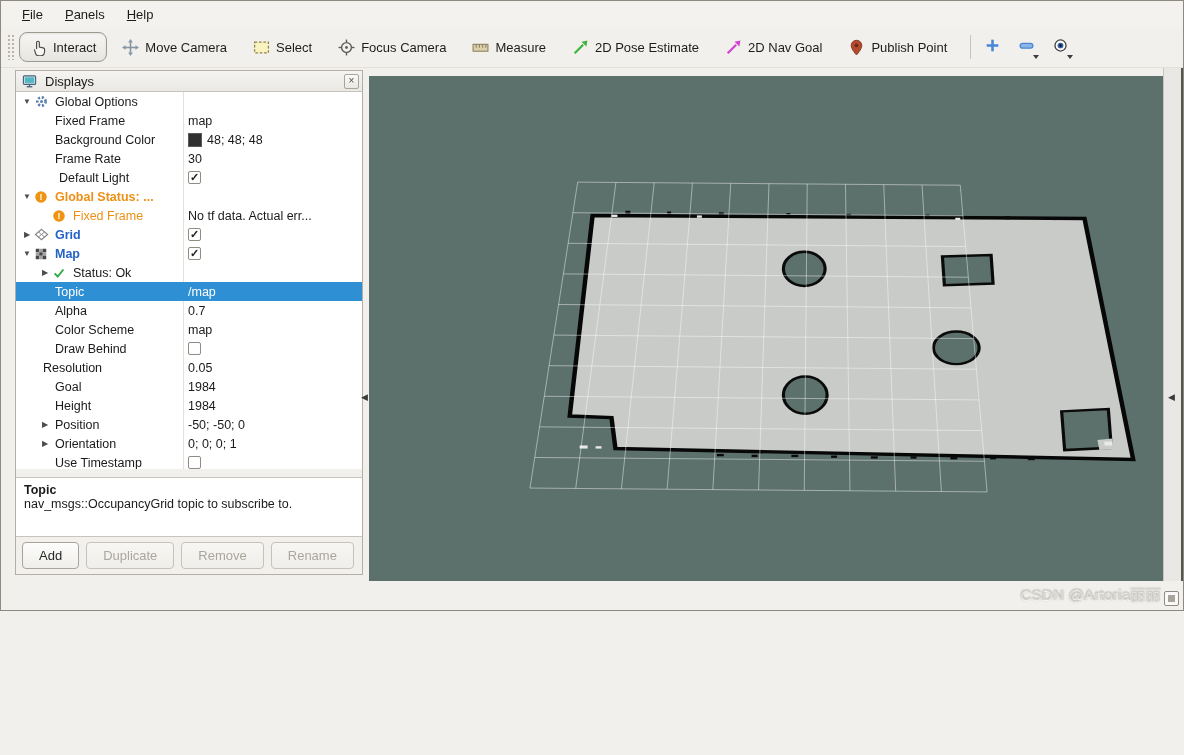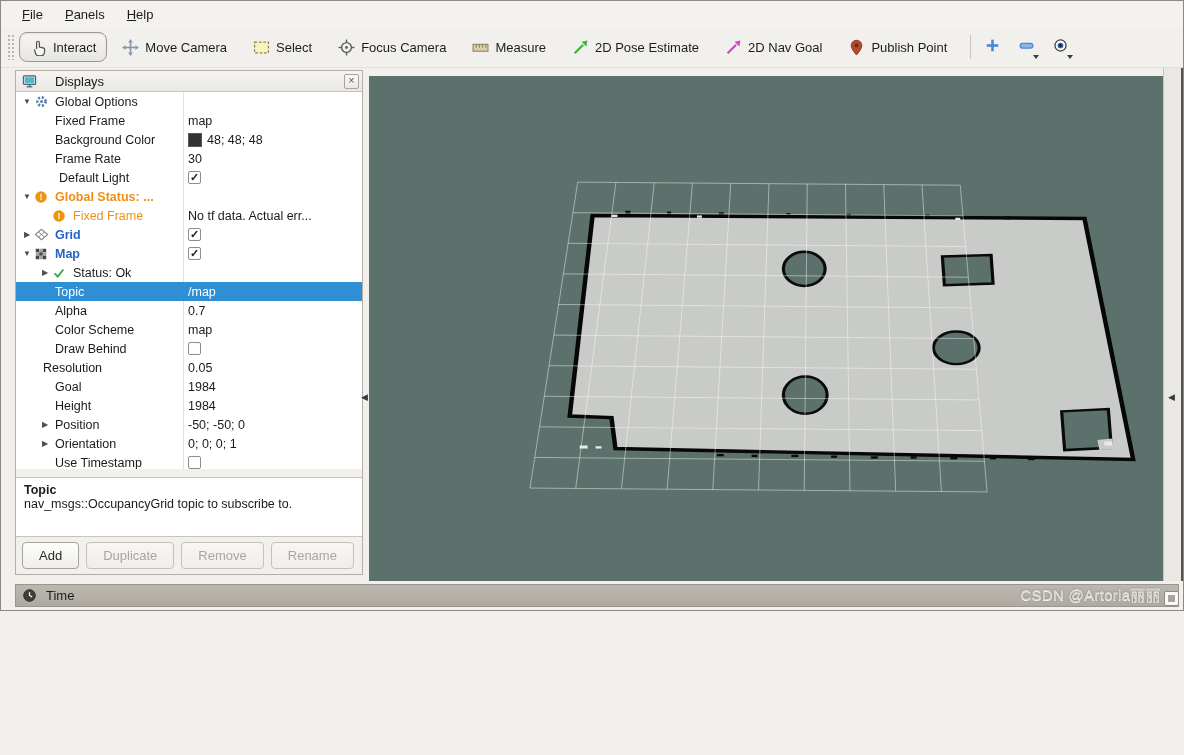--- a/index.html
+++ b/index.html
@@ -19,21 +19,21 @@
   .tool .ticon{width:17px;height:17px;display:inline-flex;}
   .tsep{width:1px;height:24px;background:#c9c5bd;margin:0 8px;}
   .iconbtn{position:relative;width:26px;height:30px;border:none;background:transparent;display:inline-flex;align-items:center;justify-content:center;margin-right:8px;}
   .iconbtn .dd{position:absolute;right:0px;bottom:3px;width:0;height:0;border-left:3.5px solid transparent;border-right:3.5px solid transparent;border-top:4px solid #3c3c3c;}
 
   
   .main{flex:1 1 auto;display:flex;min-height:0;}
 
   
   .dpanel{width:348px;margin:2px 0 6px 14px;box-sizing:border-box;border:1px solid #b3afa8;background:#f1f0ec;display:flex;flex-direction:column;flex:0 0 auto;}
-  .ptitle{height:20px;display:flex;align-items:center;gap:15px;padding:0 3px 0 6px;background:linear-gradient(#f5f4f2,#eae8e3);border-bottom:1px solid #c8c4bd;font-size:13px;color:#1b1b1b;flex:0 0 auto;}
+  .ptitle{height:20px;display:flex;align-items:center;gap:5px;padding:0 3px 0 6px;background:linear-gradient(#f5f4f2,#eae8e3);border-bottom:1px solid #c8c4bd;font-size:13px;color:#1b1b1b;flex:0 0 auto;}
   .ptitle .ttext{flex:1 1 auto;}
   .pclose{width:15px;height:15px;box-sizing:border-box;border:1px solid #a9a59d;border-radius:2px;background:linear-gradient(#fbfaf9,#e9e7e2);font-size:10px;line-height:12px;text-align:center;color:#4c4c4c;}
   .tree{flex:1 1 auto;background:#ffffff;position:relative;overflow:hidden;font-size:12.5px;}
   .tree .coldiv{position:absolute;left:167px;top:0;bottom:0;width:1px;background:#e4e1db;}
   .trow{position:relative;height:19px;display:flex;align-items:center;color:#1a1a1a;}
   .trow.sel{background:#2e8fd5;color:#ffffff;}
   .trow.sel .vcell{color:#ffffff;}
   .exp{width:14px;flex:0 0 auto;font-size:8px;color:#4c4c4c;text-align:center;}
   .trow.sel .exp{color:#fff;}
   .ticn{width:18px;height:14px;flex:0 0 auto;display:inline-flex;align-items:center;}
@@ -460,26 +460,17 @@
           </g>
       </svg>
     </div>
 
     <div class="rcollapse">
         <span>◀</span>
       </div>
   </div>
 
   <div class="bottomrow">
-    <div class="timebar">
-      <span class="ticn" id="clockIcon">
-          <svg width="15" height="15" viewBox="0 0 16 16">
-            <circle cx="8" cy="8" r="6.2" fill="#403e3a" stroke="#27261f" stroke-width="1"></circle>
-            <path d="M8 4.5 V8 L10.8 9.5" fill="none" stroke="#fff" stroke-width="1.3"></path>
-          </svg>
-        </span>
-      <span>Time</span>
-    </div>
     <div class="watermark">CSDN @Artoria丽丽</div>
     <div class="wmicon"></div>
   </div>
 
 </div>
 
 </body></html>

